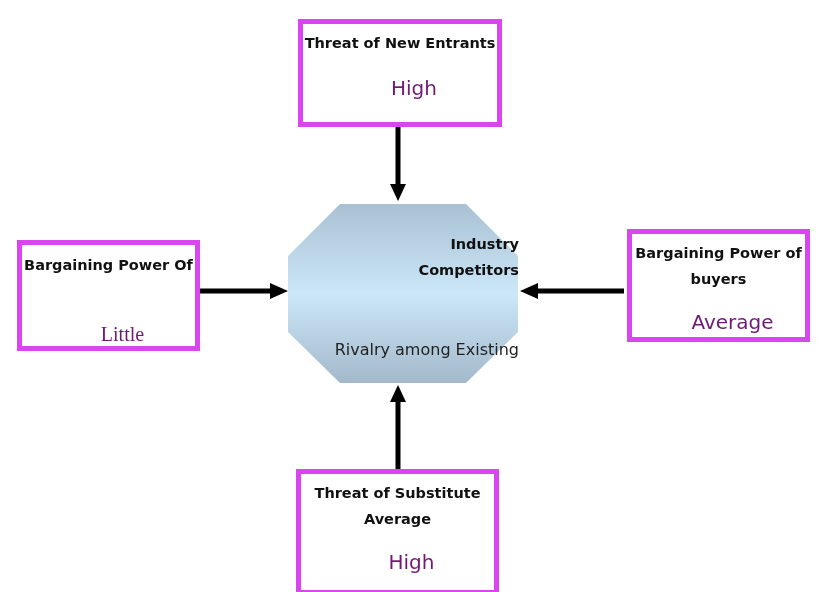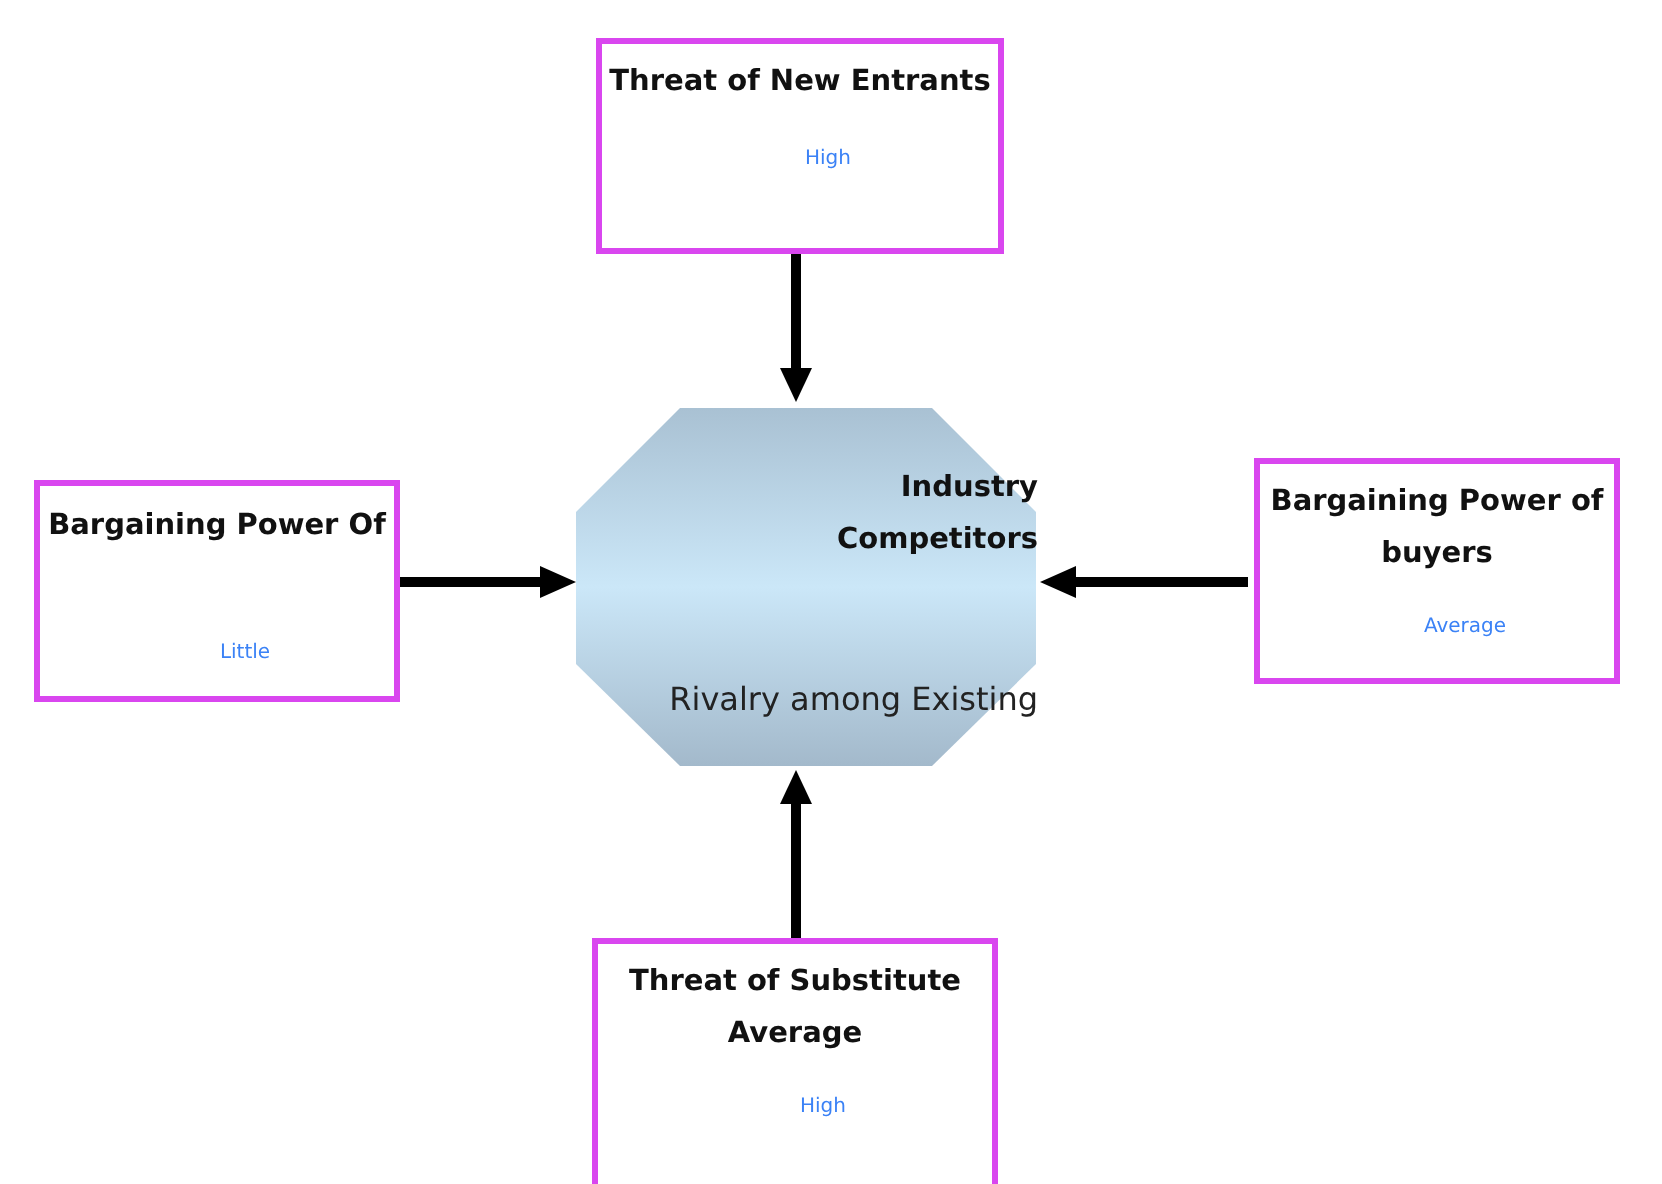--- a/index.html
+++ b/index.html
@@ -1,27 +1,27 @@
 <!DOCTYPE html>
 <html><head>
 <meta charset="utf-8">
 <style>
   html, body { margin: 0; padding: 0; background: #ffffff; }
   body { width: 831px; height: 592px; position: relative; overflow: hidden;
          font-family: "DejaVu Sans", "Liberation Sans", sans-serif; }
-  .box { position: absolute; box-sizing: border-box; border: 3px solid #d946ef;
+  .box { position: absolute; box-sizing: border-box; border: 5px solid #d946ef;
          background: #ffffff; text-align: center; }
   .title { font-weight: bold; font-size: 14.5px; color: #111111; line-height: 26px; }
-  .value { font-size: 10px; color: #3b82f6; margin-left: 28px; }
+  .value { font-size: 20px; color: #701a75; margin-left: 28px; }
   #box-top { left: 298px; top: 19px; width: 204px; height: 108px; }
   #box-top .title { position: absolute; left: 0; right: 0; top: 6px; }
   #box-top .value { position: absolute; left: 0; right: 0; top: 52px; }
   #box-left { left: 17px; top: 240px; width: 183px; height: 111px; }
   #box-left .title { position: absolute; left: 0; right: 0; top: 7px; }
-  #box-left .value { position: absolute; left: 0; right: 0; top: 78px; }
+  #box-left .value { position: absolute; left: 0; right: 0; top: 78px; font-family: Liberation Serif, serif; }
   #box-right { left: 627px; top: 229px; width: 183px; height: 113px; }
   #box-right .title { position: absolute; left: 0; right: 0; top: 6px; }
   #box-right .value { position: absolute; left: 0; right: 0; top: 76px; }
   #box-bottom { left: 296px; top: 469px; width: 203px; height: 126px; }
   #box-bottom .title { position: absolute; left: 0; right: 0; top: 6px; }
   #box-bottom .value { position: absolute; left: 0; right: 0; top: 76px; }
   svg#arrows { position: absolute; left: 0; top: 0; }
   .center-text { position: absolute; text-align: right; left: 288px; width: 231px; }
   #center-title { top: 231px; font-weight: bold; font-size: 14.5px; color: #111111; line-height: 26px; }
   #center-sub { top: 340px; font-size: 16px; color: #222222; }

